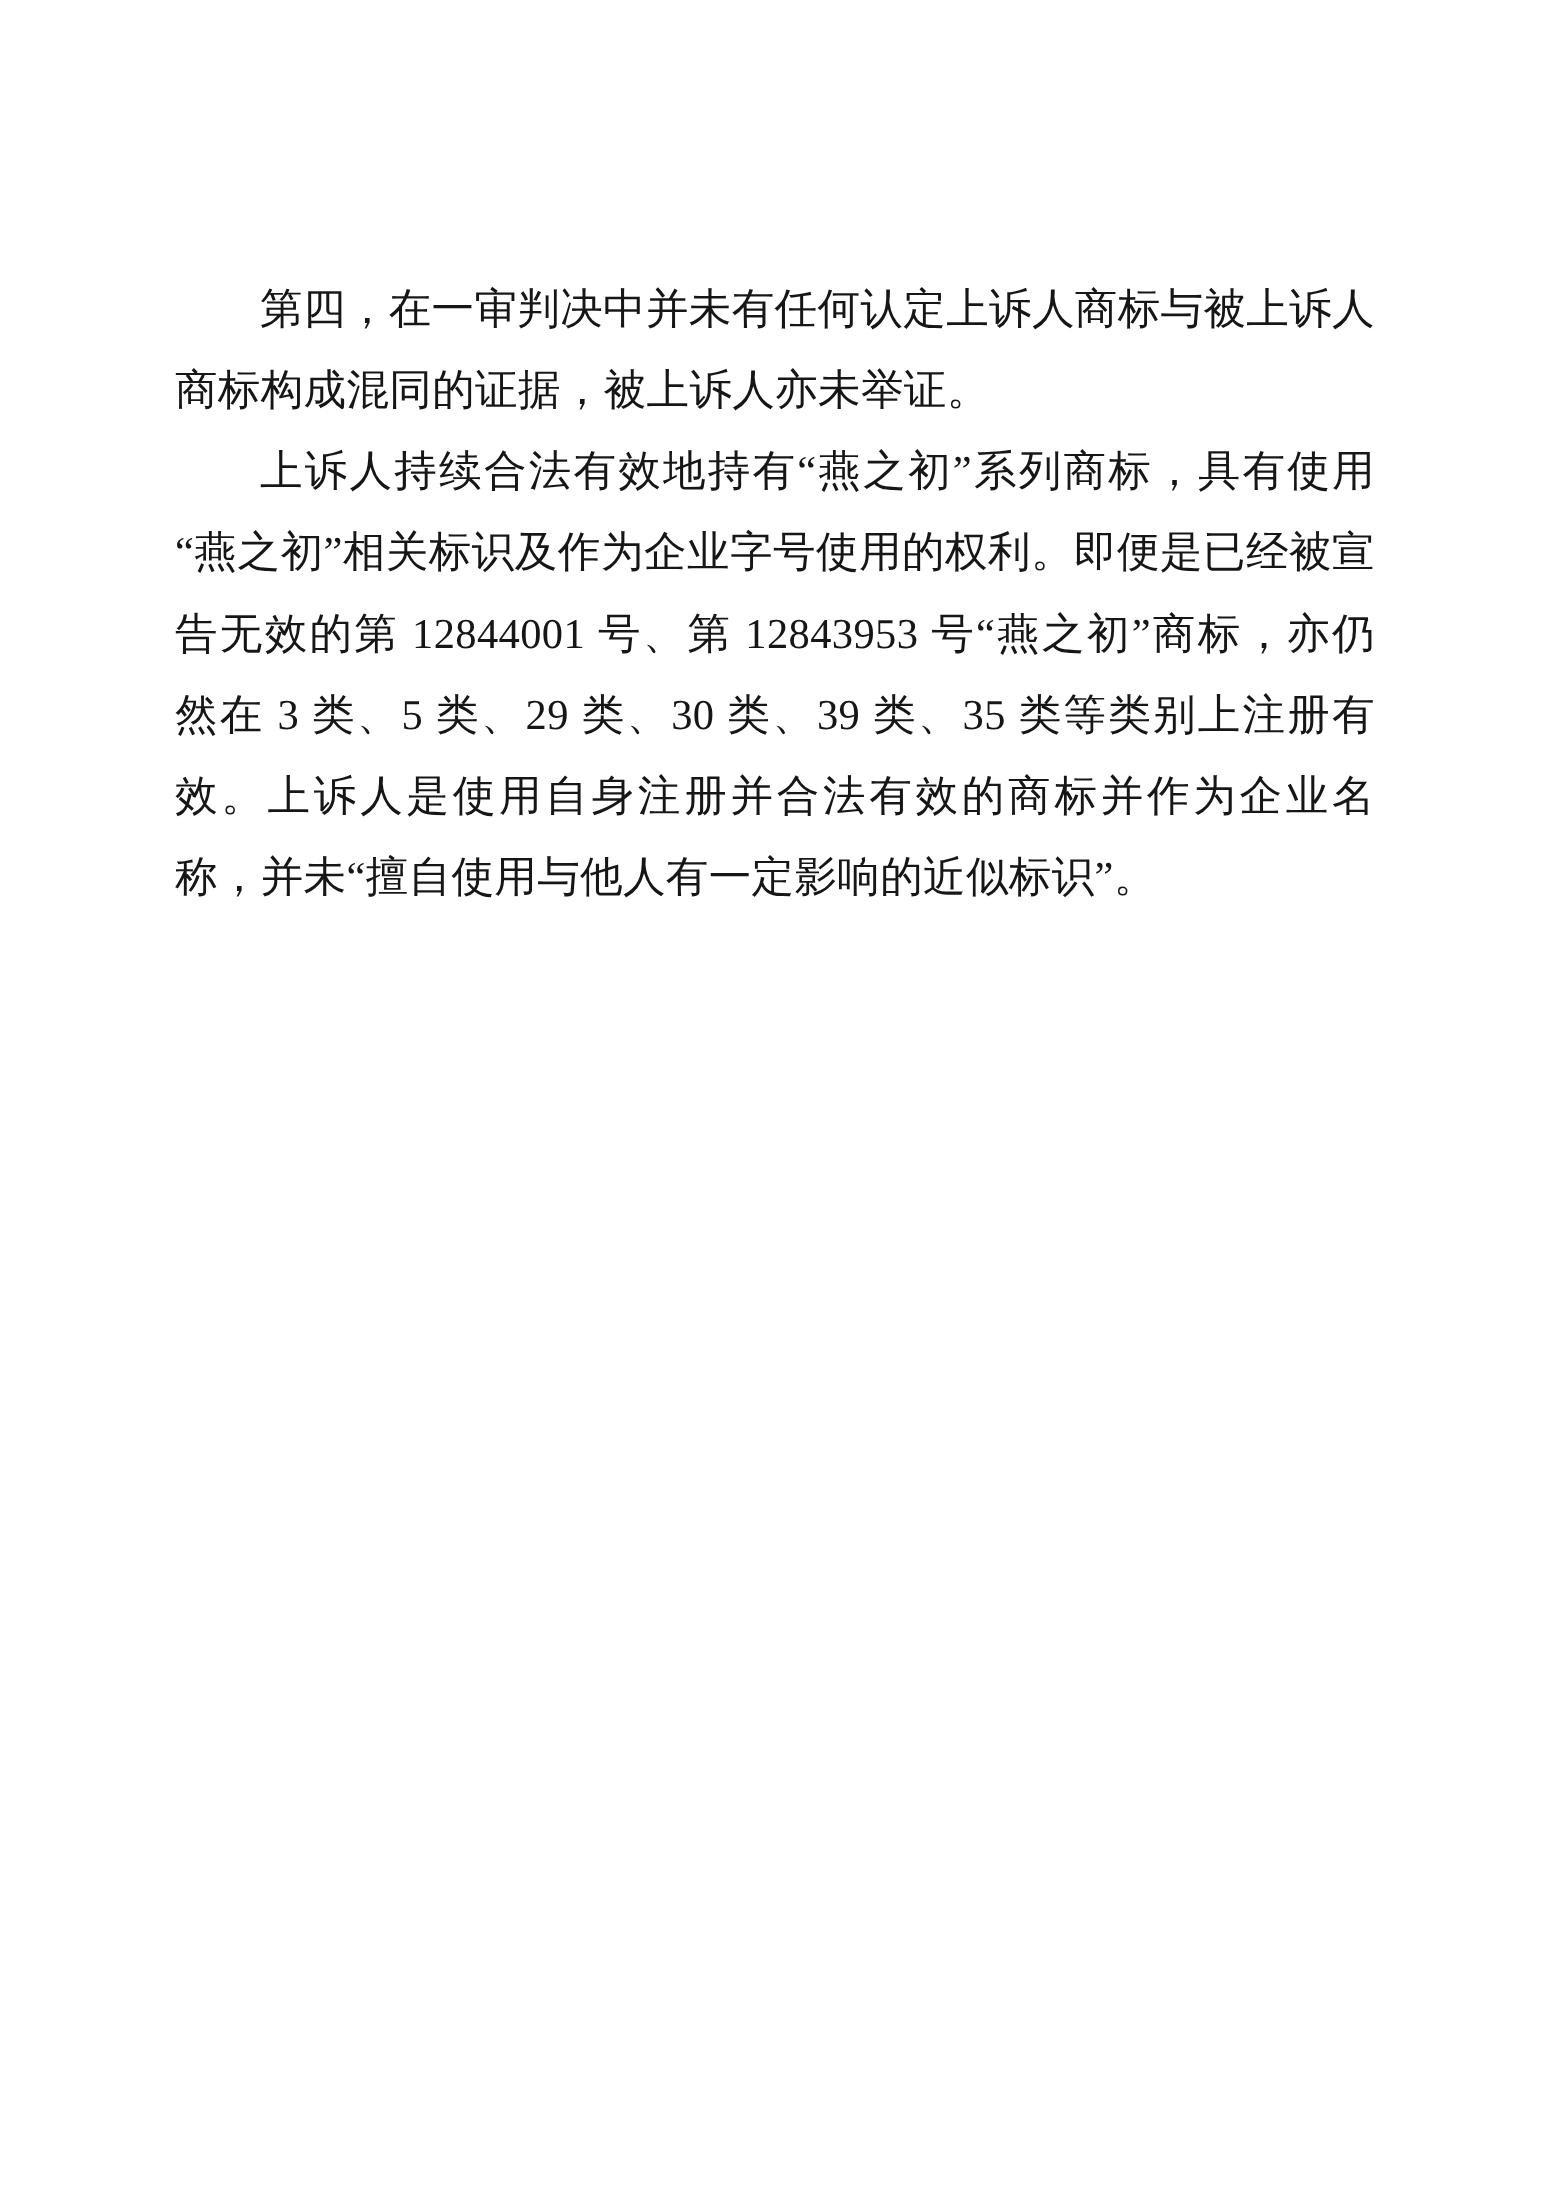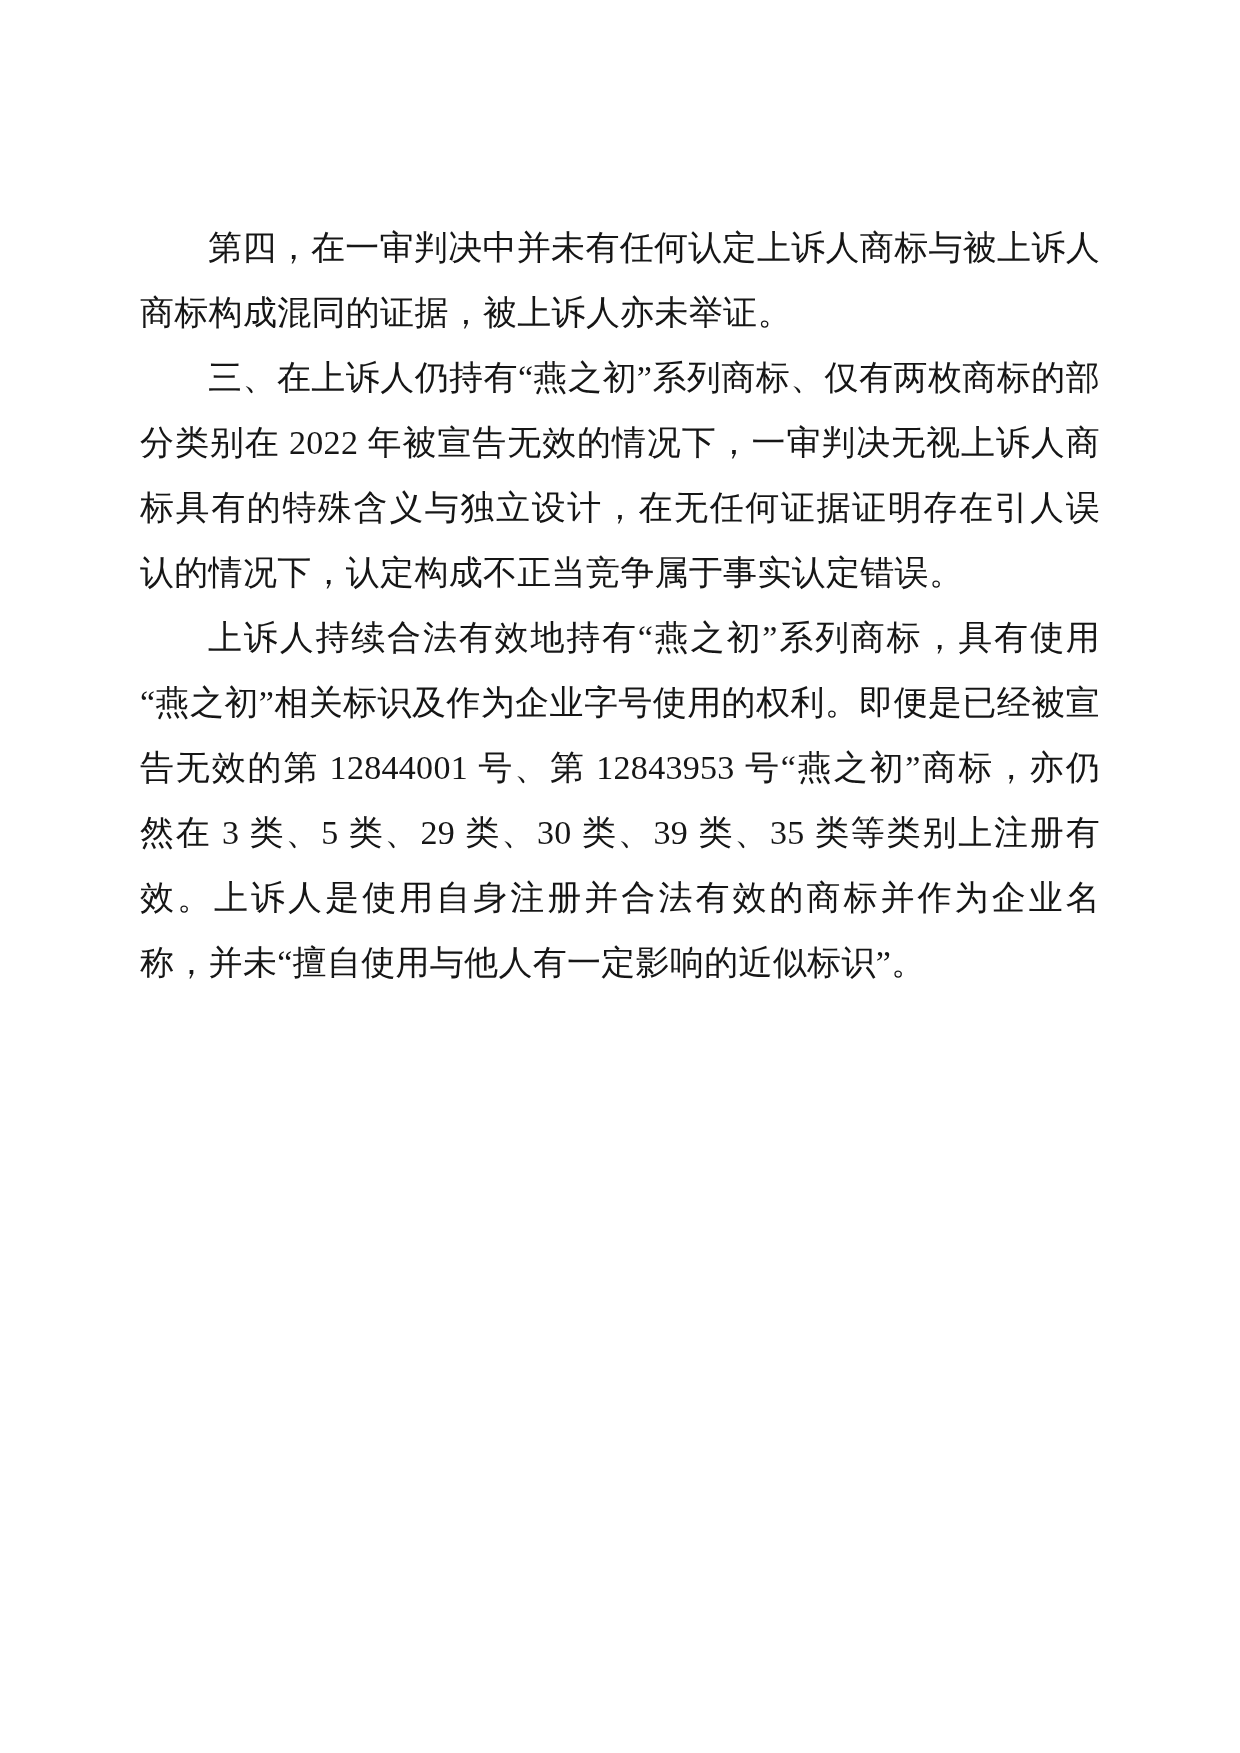--- a/index.html
+++ b/index.html
@@ -58,20 +58,19 @@
     font-family: "Liberation Serif", serif;
   }
 </style>
 </head>
 <body>
 
 <div class="page">
 
   <div class="content">
     <p>第四，在一审判决中并未有任何认定上诉人商标与被上诉人商标构成混同的证据，被上诉人亦未举证。</p>
-    <p>三、在上诉人仍持有“燕之初”系列商标、仅有两枚商标的部分类别在 2022 年被宣告无效的情况下，一审判决无视上诉人商标具有的特殊含义与独立设计，在无任何证据证明存在引人误认的情况下，认定构成不正当竞争属于事实认定错误。</p>
     <p>上诉人持续合法有效地持有“燕之初”系列商标，具有使用“燕之初”相关标识及作为企业字号使用的权利。即便是已经被宣告无效的第 12844001 号、第 12843953 号“燕之初”商标，亦仍然在 3 类、5 类、29 类、30 类、39 类、35 类等类别上注册有效。上诉人是使用自身注册并合法有效的商标并作为企业名称，并未“擅自使用与他人有一定影响的近似标识”。</p>
   </div>
 
 
   <div class="page-number">— 7 —</div>
 
 </div>
 
 </body></html>

